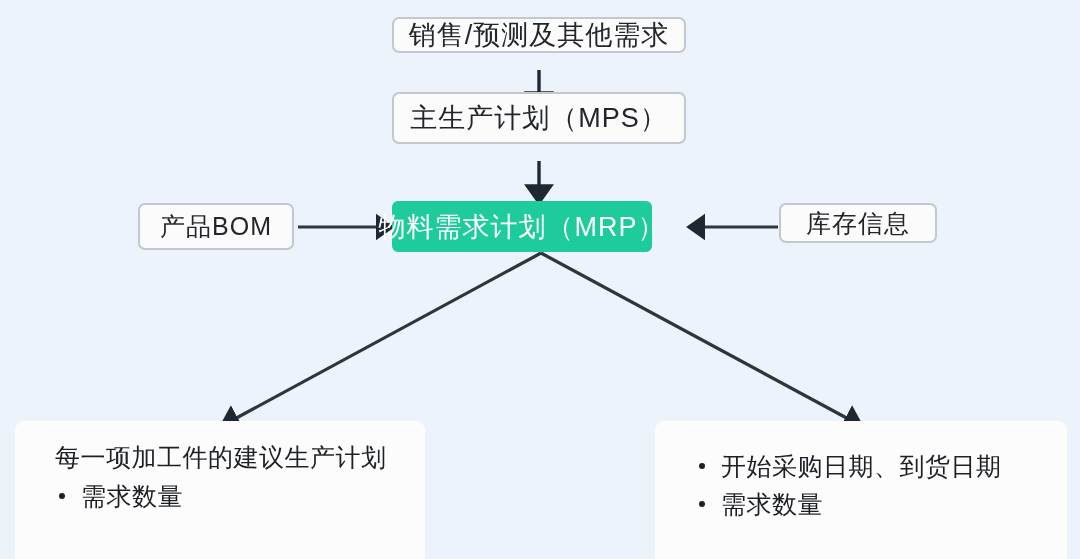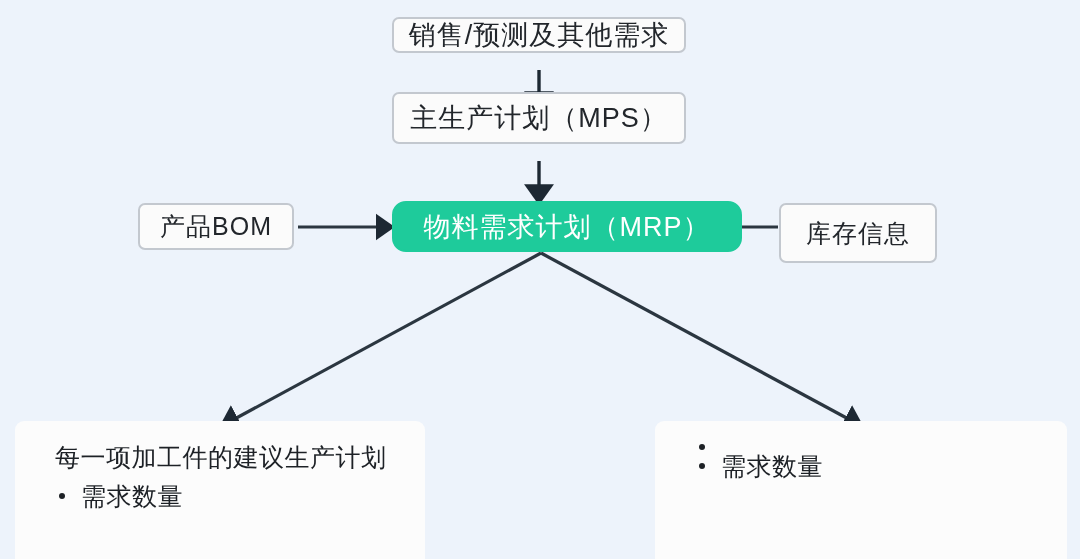--- a/index.html
+++ b/index.html
@@ -48,30 +48,29 @@
   
   #node-sales {
     left: 392px; top: 17px; width: 294px; height: 36px;
     font-size: 27px;
   }
   #node-mps {
     left: 392px; top: 92px; width: 294px; height: 52px;
     font-size: 27px;
   }
   #node-mrp {
-    left: 392px; top: 201px; width: 350px; height: 51px;
+    left: 392px; top: 201px; width: 260px; height: 51px;
     font-size: 27px;
-    border-radius: 14px;
   }
   #node-bom {
     left: 138px; top: 203px; width: 156px; height: 47px;
     font-size: 25px;
   }
   #node-inventory {
-    left: 779px; top: 203px; width: 158px; height: 60px;
+    left: 779px; top: 203px; width: 158px; height: 40px;
     font-size: 25px;
   }
   .outcome {
     position: absolute;
     box-sizing: border-box;
     background: #fcfcfc;
     border-radius: 9px;
     padding: 22px 0 0 0;
     overflow: hidden;
   }
@@ -171,20 +170,21 @@
         <span class="bullet-dot"></span>
         <span>需求数量</span>
       </li>
     </ul>
   </div>
 
   <div class="outcome" id="outcome-purchase">
     <ul class="outcome-list">
       <li>
         <span class="bullet-dot"></span>
+        <span>开始采购日期、到货日期</span>
       </li>
       <li>
         <span class="bullet-dot"></span>
         <span>需求数量</span>
       </li>
     </ul>
   </div>
 
 </div>
 

